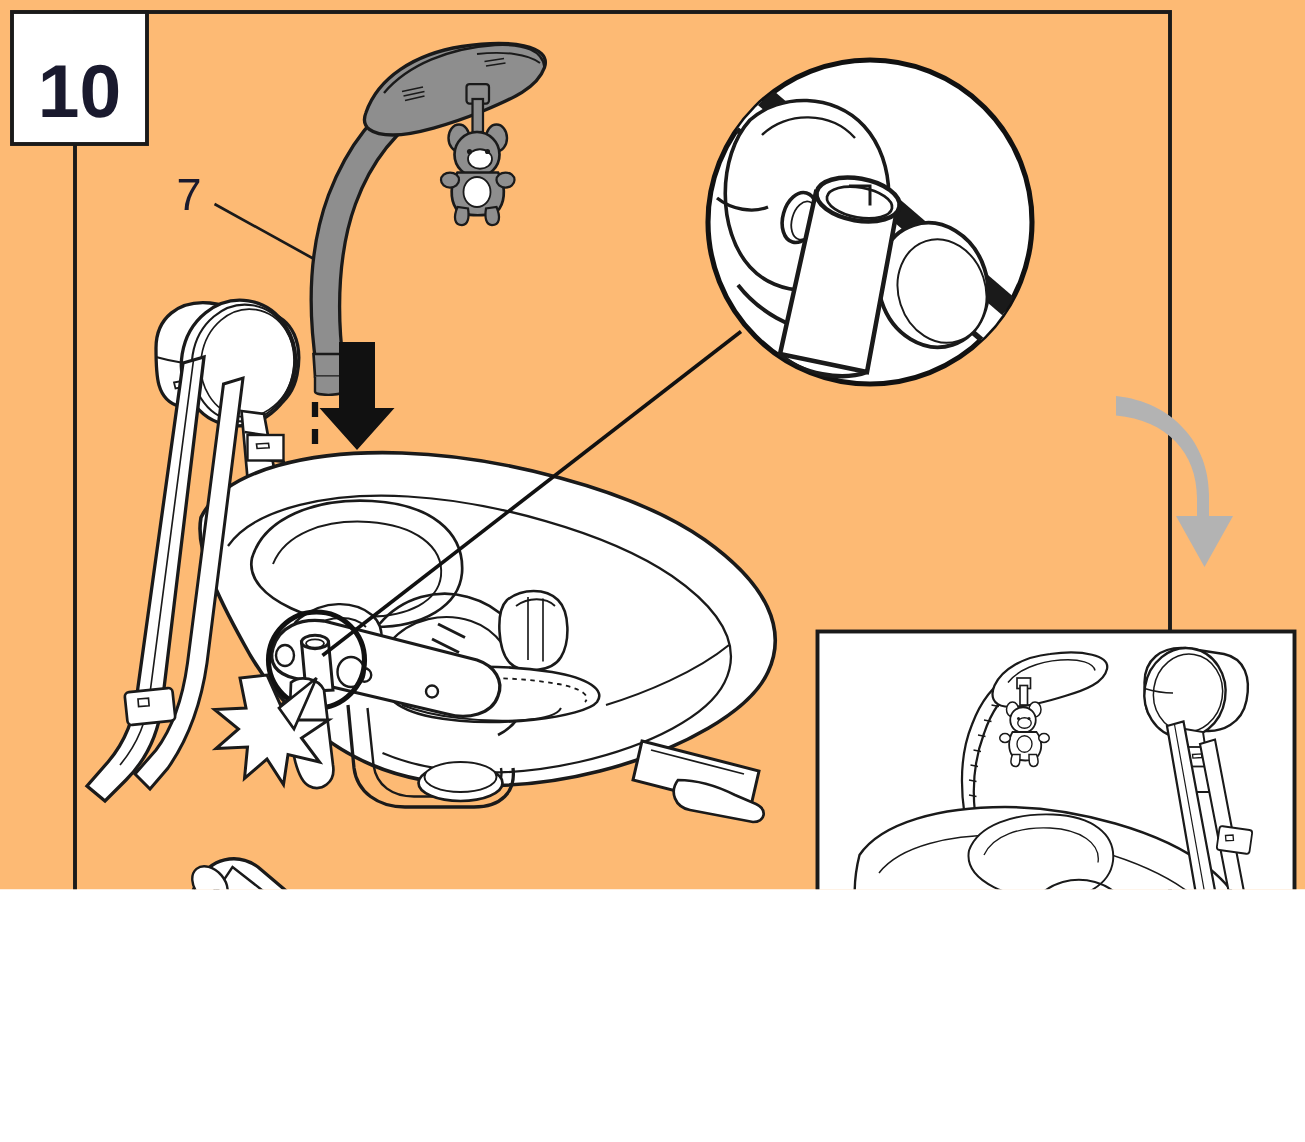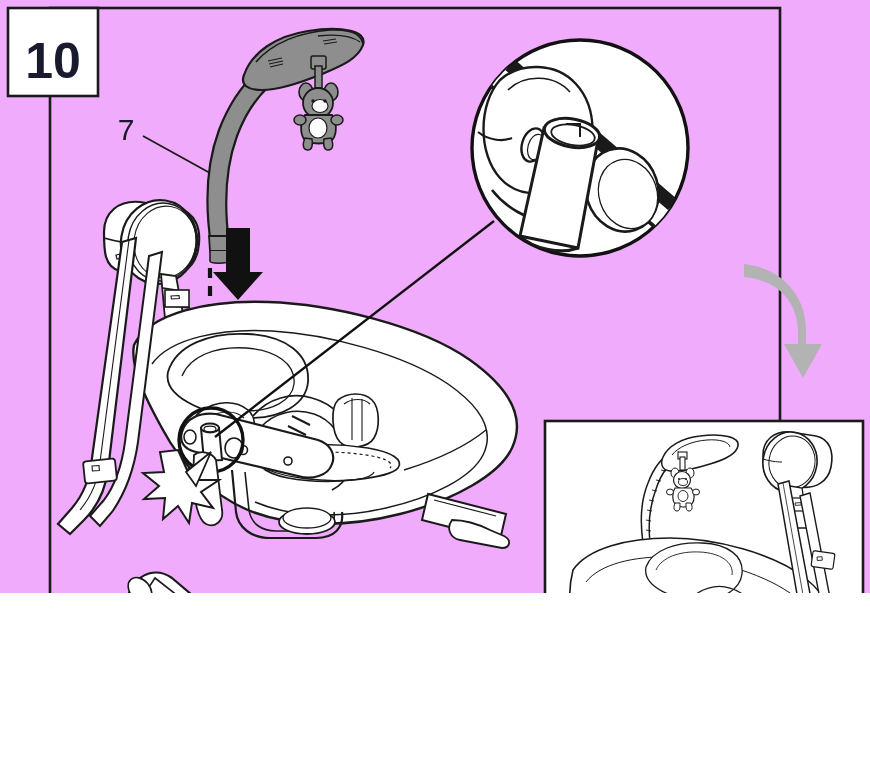--- a/index.html
+++ b/index.html
@@ -8,21 +8,21 @@
     padding: 0;
     background: #ffffff;
   }
   body {
     font-family: "Liberation Sans", sans-serif;
   }
   #page {
     position: relative;
     width: 870px;
     height: 593px;
-    background: #f0abfc;
+    background: #fdba74;
     overflow: hidden;
   }
   #page svg {
     position: absolute;
     top: 0;
     left: 0;
     width: 870px;
     height: 761px;
   }
   .step-num {

